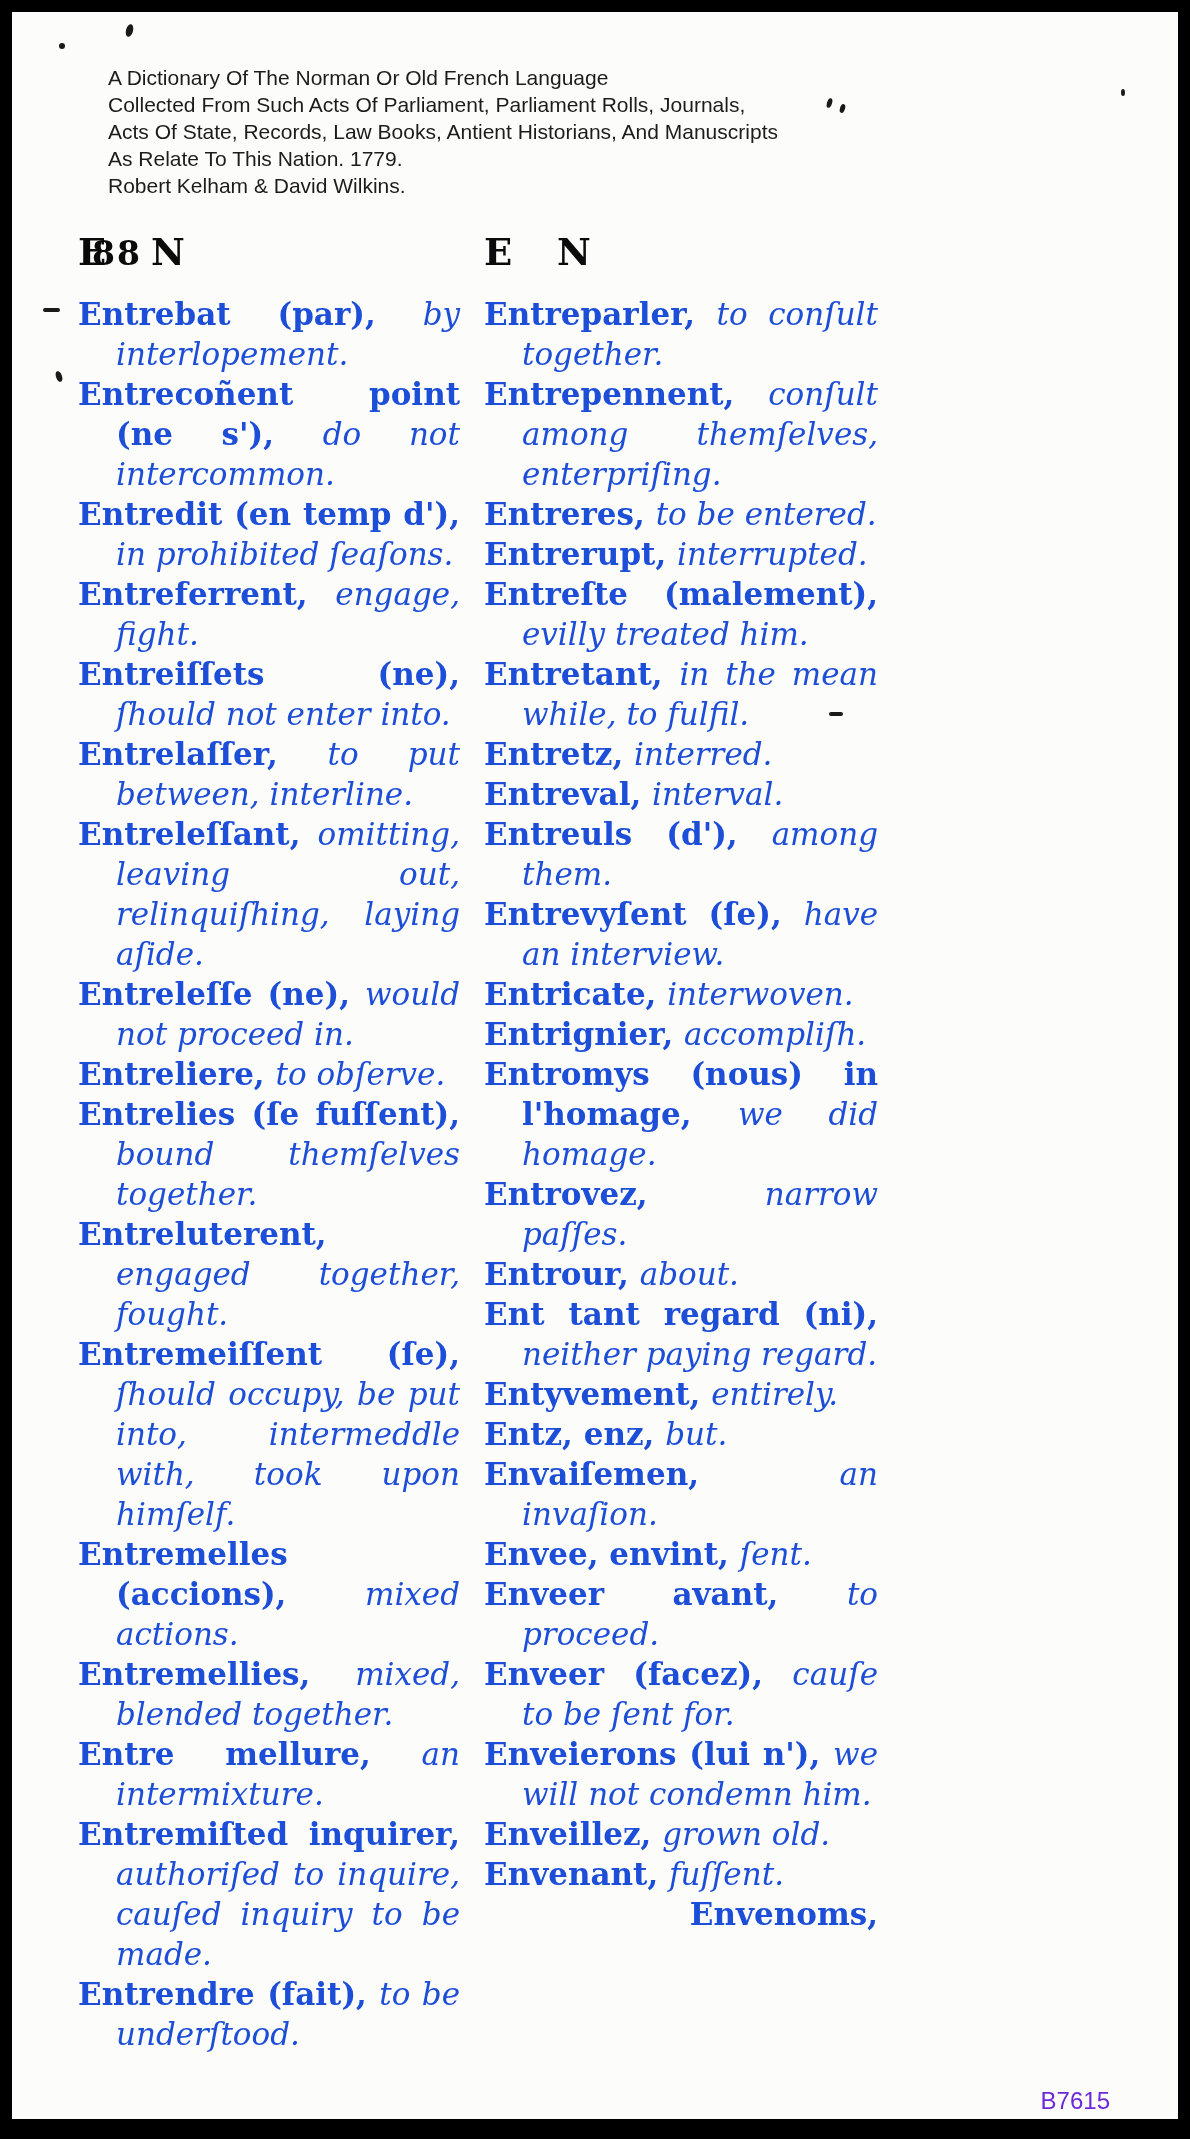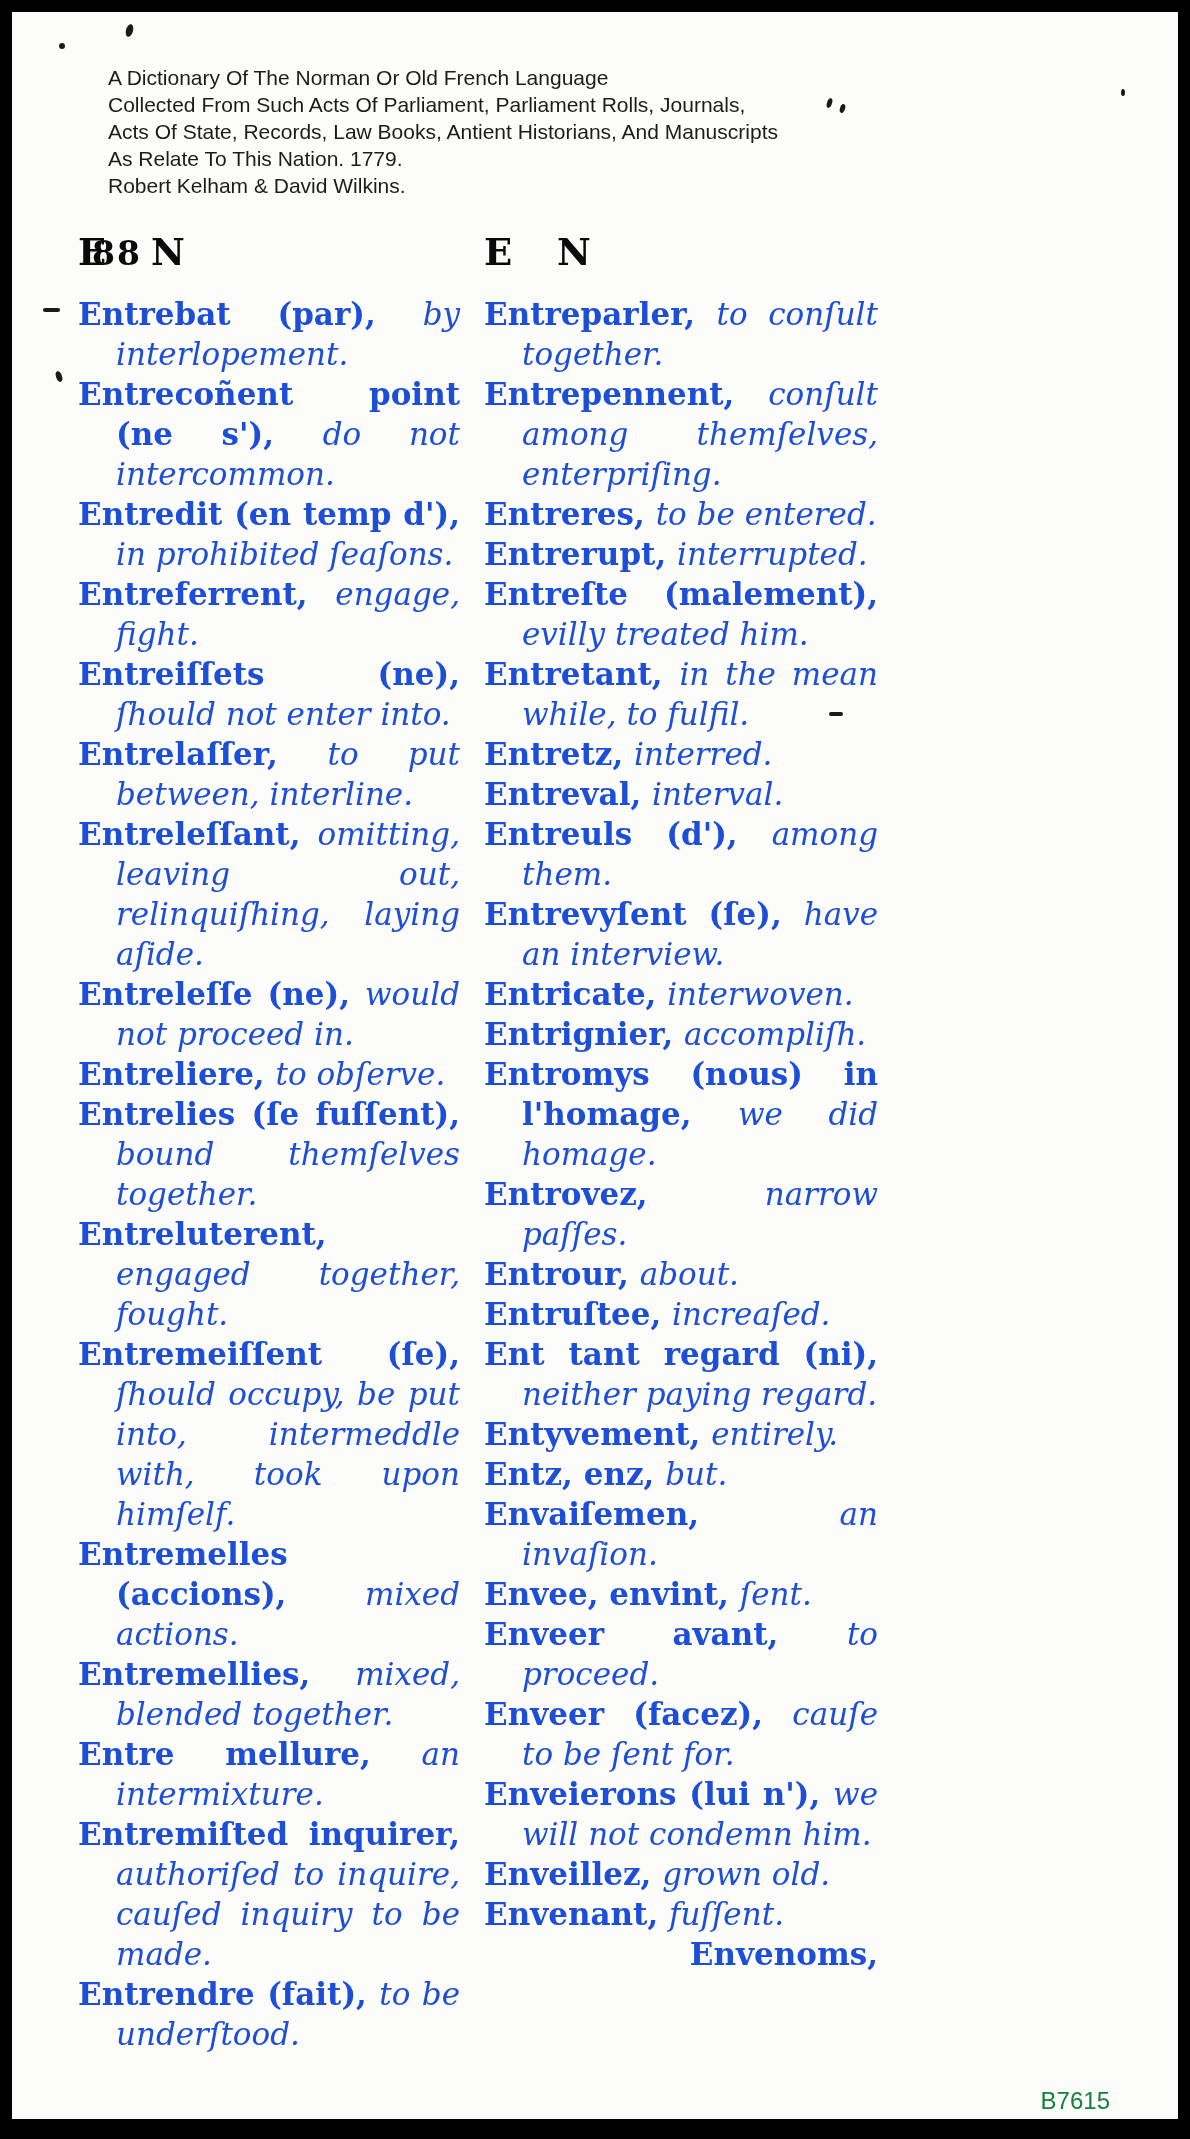--- a/index.html
+++ b/index.html
@@ -43,21 +43,21 @@
   }
   .entry .head { font-weight:bold; font-style:normal; }
   .entry .def  { font-style:italic; }
   .catchword {
     text-align:right; padding-left:0; text-indent:0;
     font-weight:bold; font-size:31px; line-height:40px;
   }
   .catalog {
     position:absolute; right:68px; bottom:4px;
     font-family:"Liberation Sans","DejaVu Sans",sans-serif;
-    font-size:24px; color:#15803d;
+    font-size:24px; color:#6d28d9;
   }
   .speck { position:absolute; background:#1a1a1a; border-radius:50%; }
   .speck.s1 { left:114px; top:12px;  width:7px;  height:13px; transform:rotate(15deg); }
   .speck.s2 { left:47px;  top:31px;  width:6px;  height:6px; }
   .speck.s3 { left:31px;  top:296px; width:17px; height:4px;  border-radius:2px; }
   .speck.s4 { left:44px;  top:359px; width:6px;  height:11px; transform:rotate(-20deg); }
   .speck.s5 { left:815px; top:86px;  width:5px;  height:10px; transform:rotate(18deg); }
   .speck.s6 { left:828px; top:92px;  width:5px;  height:9px;  transform:rotate(18deg); }
   .speck.s7 { left:817px; top:700px; width:14px; height:4px;  border-radius:2px; }
   .speck.s8 { left:1109px; top:77px; width:4px;  height:7px; }
@@ -119,21 +119,20 @@
             <p class="entry"><span class="head">Entretant, </span><span class="def">in the mean while, to fulfil.</span></p>
             <p class="entry"><span class="head">Entretz, </span><span class="def">interred.</span></p>
             <p class="entry"><span class="head">Entreval, </span><span class="def">interval.</span></p>
             <p class="entry"><span class="head">Entreuls (d'), </span><span class="def">among them.</span></p>
             <p class="entry"><span class="head">Entrevyſent (ſe), </span><span class="def">have an interview.</span></p>
             <p class="entry"><span class="head">Entricate, </span><span class="def">interwoven.</span></p>
             <p class="entry"><span class="head">Entrignier, </span><span class="def">accompliſh.</span></p>
             <p class="entry"><span class="head">Entromys (nous) in l'homage, </span><span class="def">we did homage.</span></p>
             <p class="entry"><span class="head">Entrovez, </span><span class="def">narrow paſſes.</span></p>
             <p class="entry"><span class="head">Entrour, </span><span class="def">about.</span></p>
-            <p class="entry"><span class="head">Entruſtee, </span><span class="def">increaſed.</span></p>
             <p class="entry"><span class="head">Ent tant regard (ni), </span><span class="def">neither paying regard.</span></p>
             <p class="entry"><span class="head">Entyvement, </span><span class="def">entirely.</span></p>
             <p class="entry"><span class="head">Entz, enz, </span><span class="def">but.</span></p>
             <p class="entry"><span class="head">Envaiſemen, </span><span class="def">an invaſion.</span></p>
             <p class="entry"><span class="head">Envee, envint, </span><span class="def">ſent.</span></p>
             <p class="entry"><span class="head">Enveer avant, </span><span class="def">to proceed.</span></p>
             <p class="entry"><span class="head">Enveer (facez), </span><span class="def">cauſe to be ſent for.</span></p>
             <p class="entry"><span class="head">Enveierons (lui n'), </span><span class="def">we will not condemn him.</span></p>
             <p class="entry"><span class="head">Enveillez, </span><span class="def">grown old.</span></p>
             <p class="entry"><span class="head">Envenant, </span><span class="def">fuſſent.</span></p>

